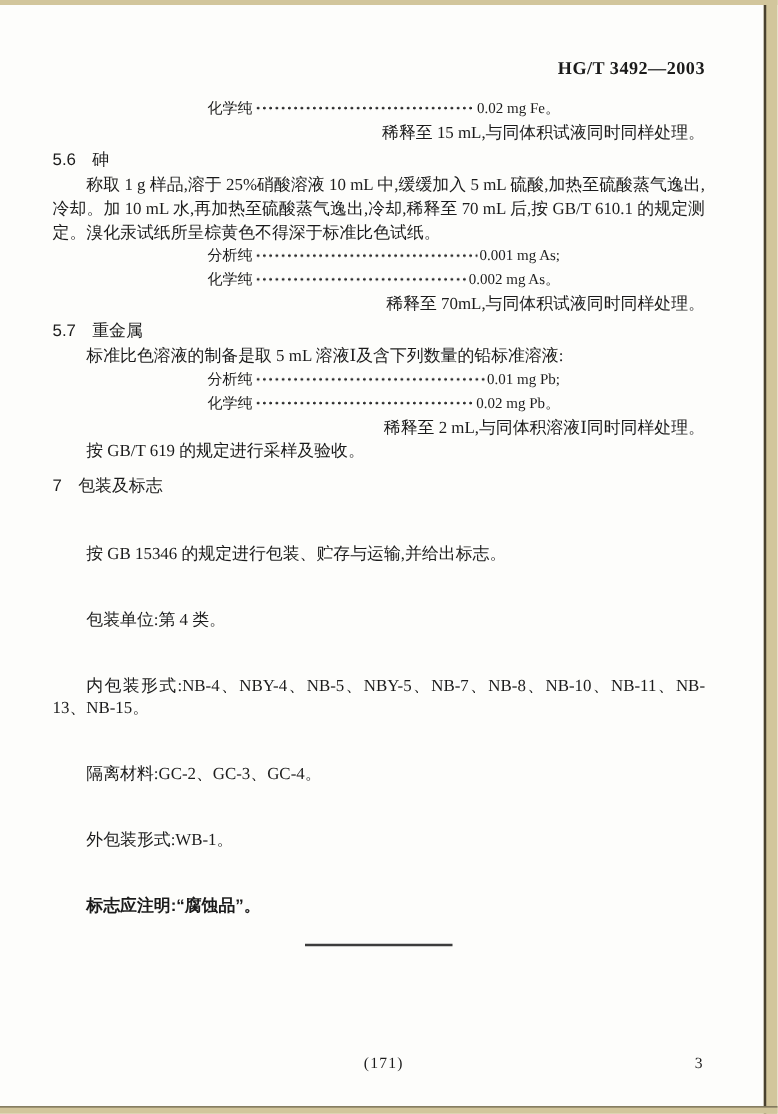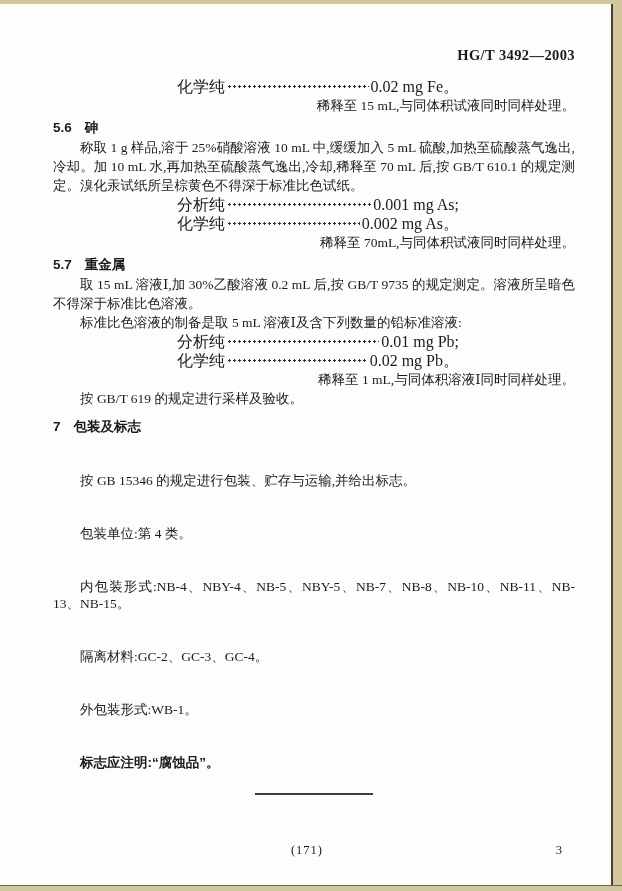--- a/index.html
+++ b/index.html
@@ -12,21 +12,21 @@
     color: #1b1b1b;
   }
 
   
   .edge-top    { position: absolute; top: 0; left: 0; width: 622px; height: 4px; background: #d2c69c; z-index: 5; }
   .edge-right  { position: absolute; top: 0; right: 0; width: 9px; height: 891px; background: #d2c69c; border-left: 2px solid #49412f; z-index: 4; }
   .edge-bottom { position: absolute; bottom: 0; left: 0; width: 622px; height: 5px; background: #d2c69c; border-top: 1px solid #6a6148; z-index: 4; }
 
   .content {
     position: absolute;
-    left: 53px; top: 47px;
+    left: 42px; top: 47px;
     width: 522px;
   }
 
   .header {
     text-align: right;
     font-weight: bold;
     font-size: 14.5px;
     line-height: 16px;
     letter-spacing: 0.4px;
     margin: 0 0 14px 0;
@@ -38,34 +38,34 @@
     line-height: 19px;
     text-align: right;
   }
   .indent { text-indent: 27px; text-align: justify; }
   .tight  { line-height: 17px; margin-top: 36px; }
   .bold   { font-weight: bold; font-family: "Liberation Sans", "DejaVu Sans", sans-serif; }
 
   .hd {
     margin: 0;
     font-family: "Liberation Sans", "DejaVu Sans", sans-serif;
-    font-weight: bold;
+    font-weight: normal;
     font-size: 13.5px;
     line-height: 19px;
   }
   .hd-sub     { margin: 3px 0 1px 0; }
   .hd-chapter { margin: 9px 0 9px 0; }
   .hd-num     { display: inline-block; margin-right: 13px; }
 
   .dotline {
     display: flex;
     align-items: baseline;
     margin-left: 124px;
     width: 282px;
-    font-size: 16px;
+    font-size: 12px;
     line-height: 19px;
   }
   .dl-label { white-space: nowrap; }
   .dl-value { white-space: nowrap; }
   .leader {
     flex: 1;
     align-self: stretch;
     margin: 0 2px;
     background-image: radial-gradient(circle, #2c2c2c 1px, transparent 1.3px);
     background-size: 5px 100%;
@@ -123,35 +123,34 @@
     <span class="leader"></span>
     <span class="dl-value">0.002 mg As。</span>
   </div>
 
   <p class="ln">稀释至 70mL,与同体积试液同时同样处理。</p>
 
   <h2 class="hd hd-sub">
     <span class="hd-num">5.7</span><span>重金属</span>
   </h2>
 
-  <p class="ln indent">取 15 mL 溶液Ⅰ,加 30%乙酸溶液 0.2 mL 后,按 GB/T 9735 的规定测定。溶液所呈暗色不得深于标准比色溶液。</p>
   <p class="ln indent">标准比色溶液的制备是取 5 mL 溶液Ⅰ及含下列数量的铅标准溶液:</p>
 
   <div class="dotline">
     <span class="dl-label">分析纯</span>
     <span class="leader"></span>
     <span class="dl-value">0.01 mg Pb;</span>
   </div>
   <div class="dotline">
     <span class="dl-label">化学纯</span>
     <span class="leader"></span>
     <span class="dl-value">0.02 mg Pb。</span>
   </div>
 
-  <p class="ln">稀释至 1 mL,与同体积溶液Ⅰ同时同样处理。</p>
+  <p class="ln">稀释至 2 mL,与同体积溶液Ⅰ同时同样处理。</p>
 
 
   <p class="ln indent">按 GB/T 619 的规定进行采样及验收。</p>
 
   <h2 class="hd hd-chapter">
     <span class="hd-num">7</span><span>包装及标志</span>
   </h2>
 
   <p class="ln indent tight">按 GB 15346 的规定进行包装、贮存与运输,并给出标志。</p>
   <p class="ln indent tight">包装单位:第 4 类。</p>

